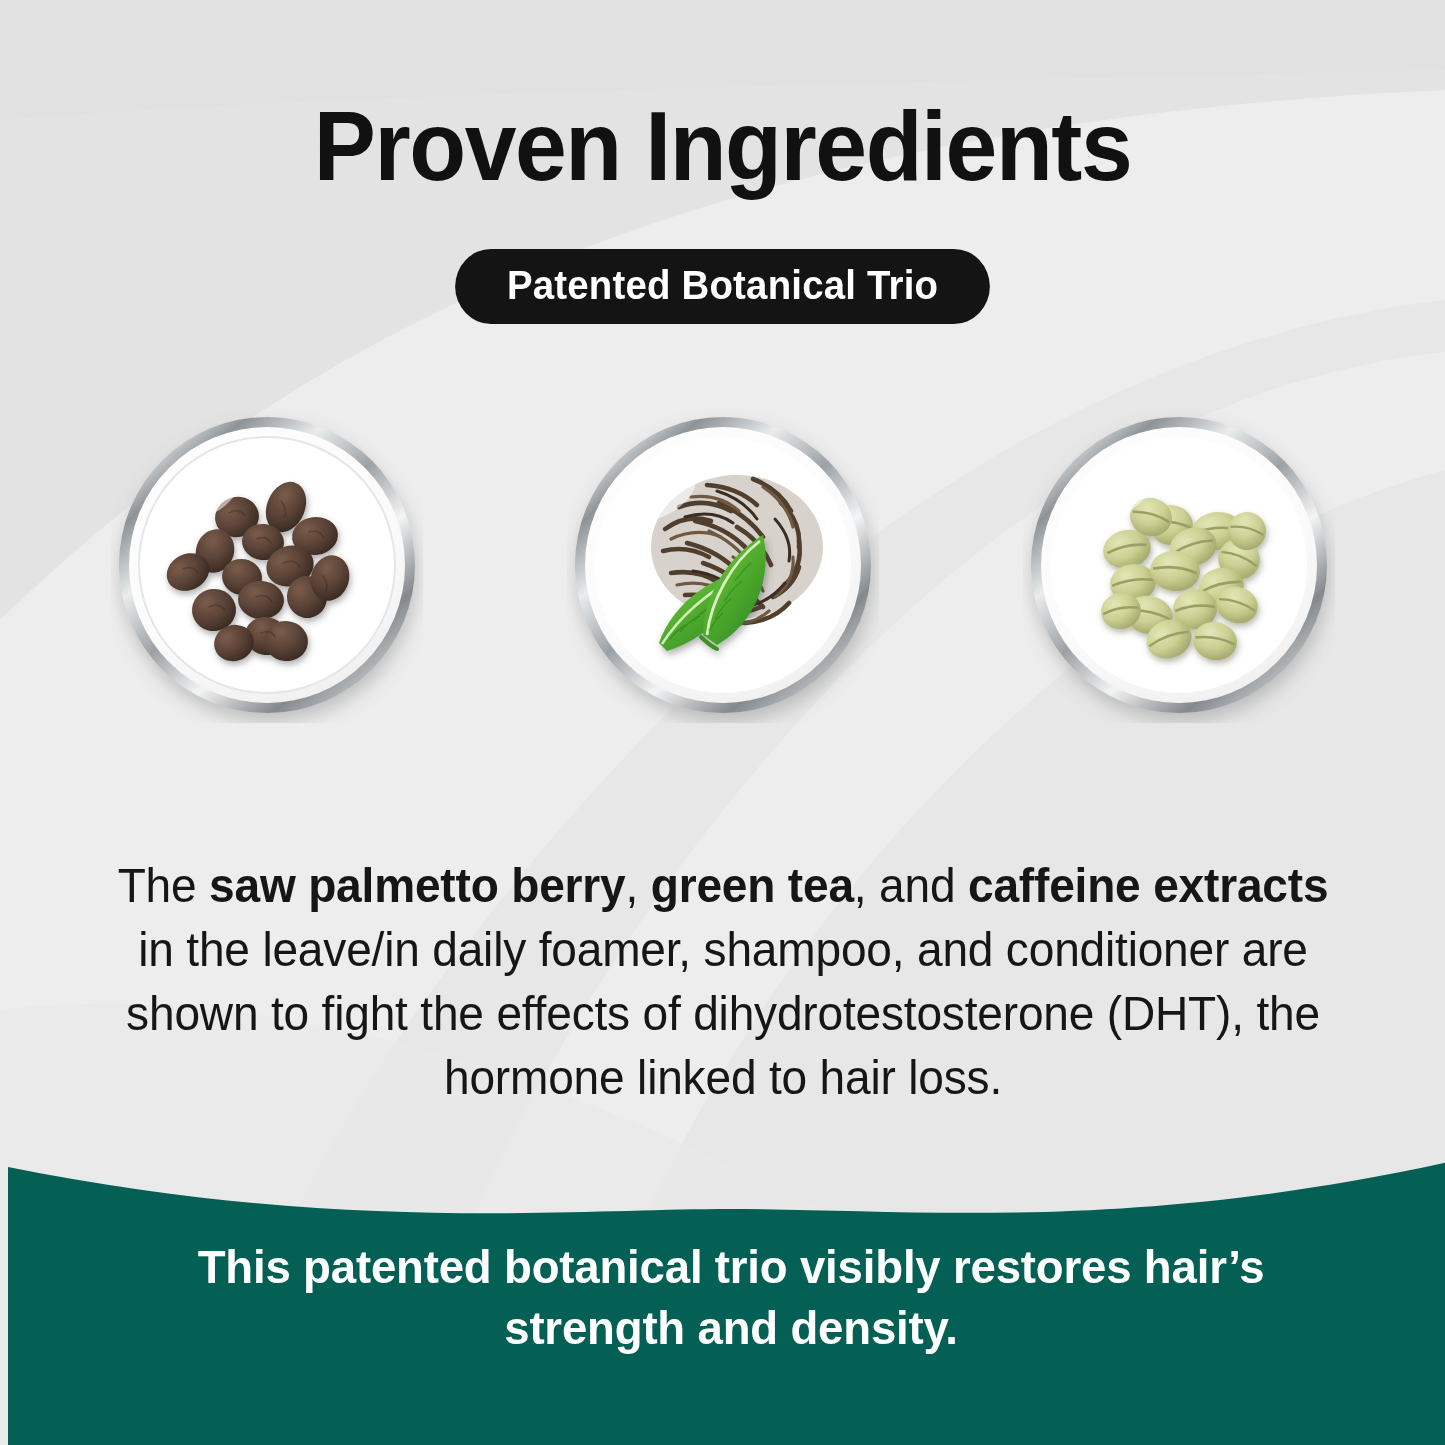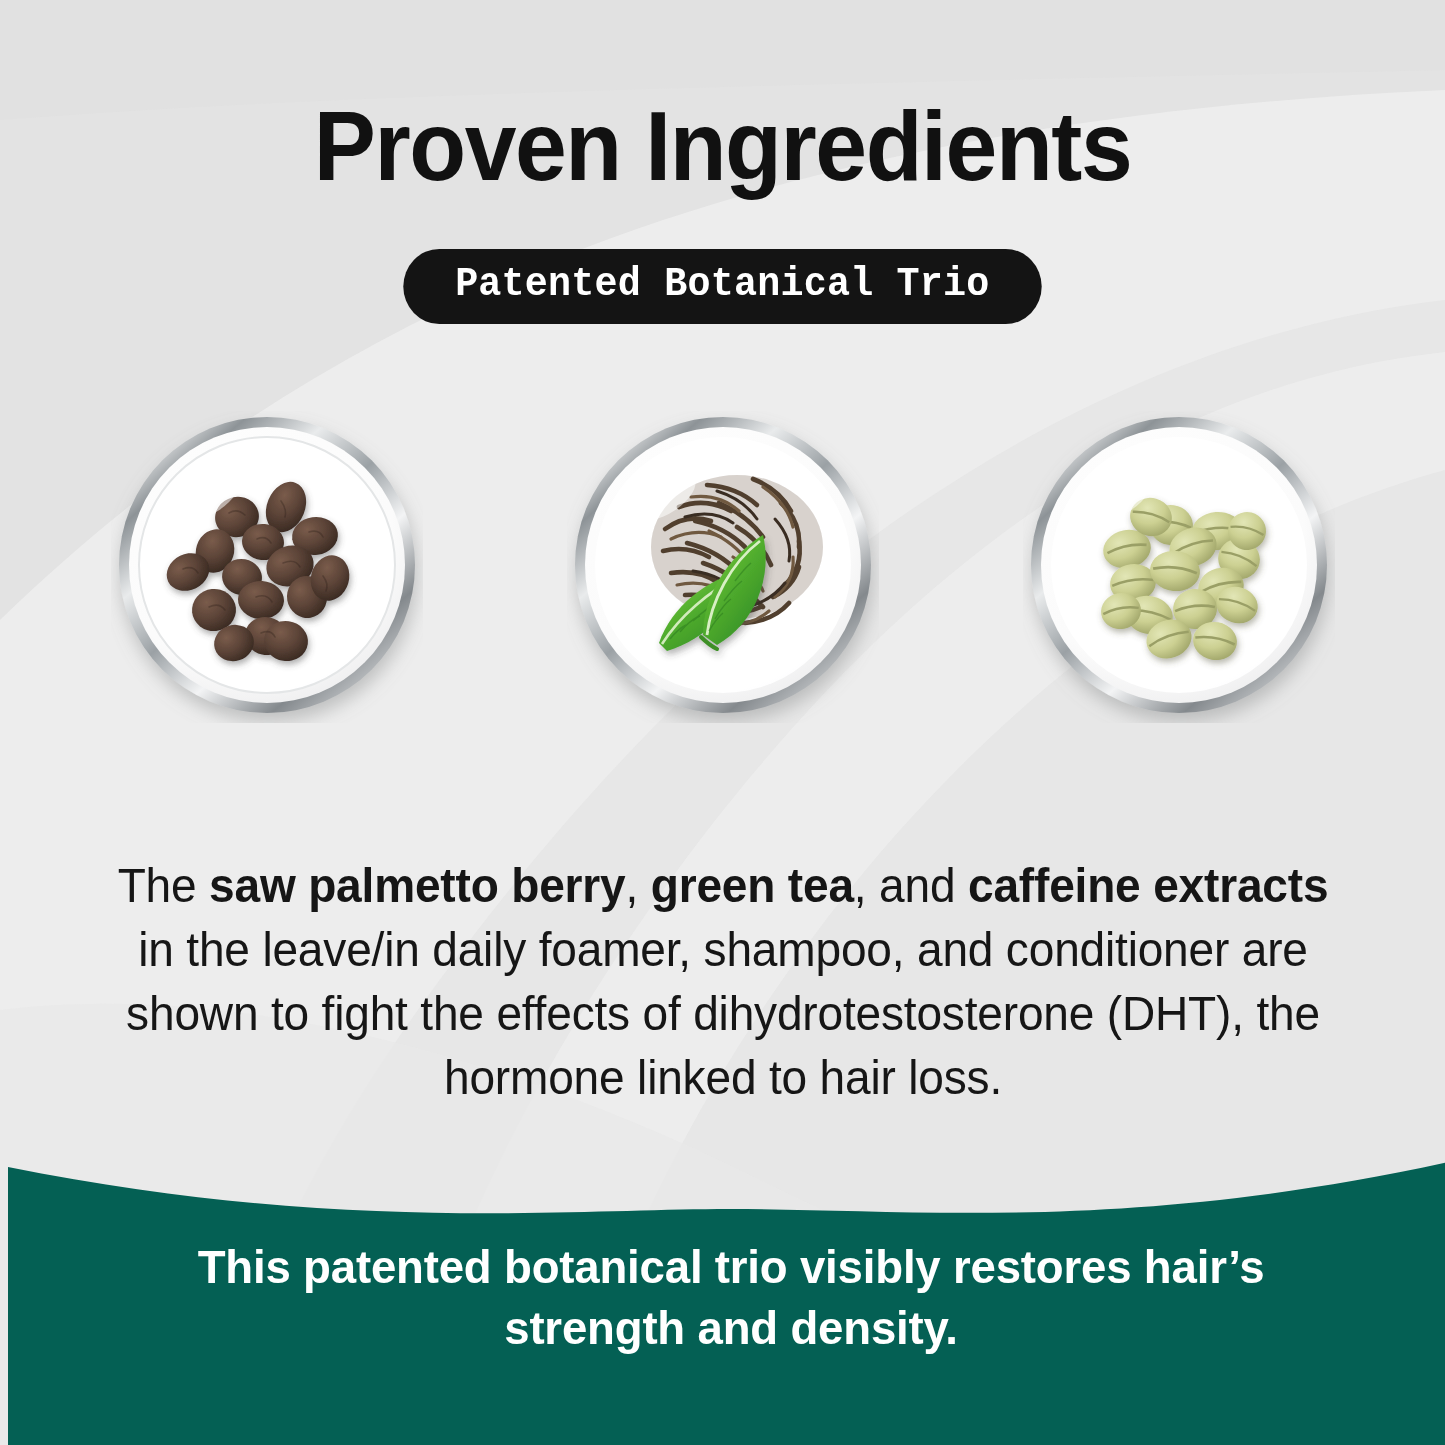--- a/index.html
+++ b/index.html
@@ -22,21 +22,21 @@
     font-weight:700;
     letter-spacing:-1.5px;
     color:#111111;
     font-family:"Liberation Sans","DejaVu Sans",sans-serif;
     transform:scaleX(.94);
     transform-origin:center top;
     white-space:nowrap;
   }
   .badge-wrap{
     position:absolute;left:0;top:249px;width:100%;
-    display:flex;justify-content:center;font-family:Liberation Mono, monospace;
+    display:flex;justify-content:center;
   }
   .badge{
     background:#141414;
     color:#ffffff;
     border-radius:44px;
     padding:16px 54px 19px;
     font-size:40px;
     font-weight:700;
     letter-spacing:.2px;
     line-height:1;

